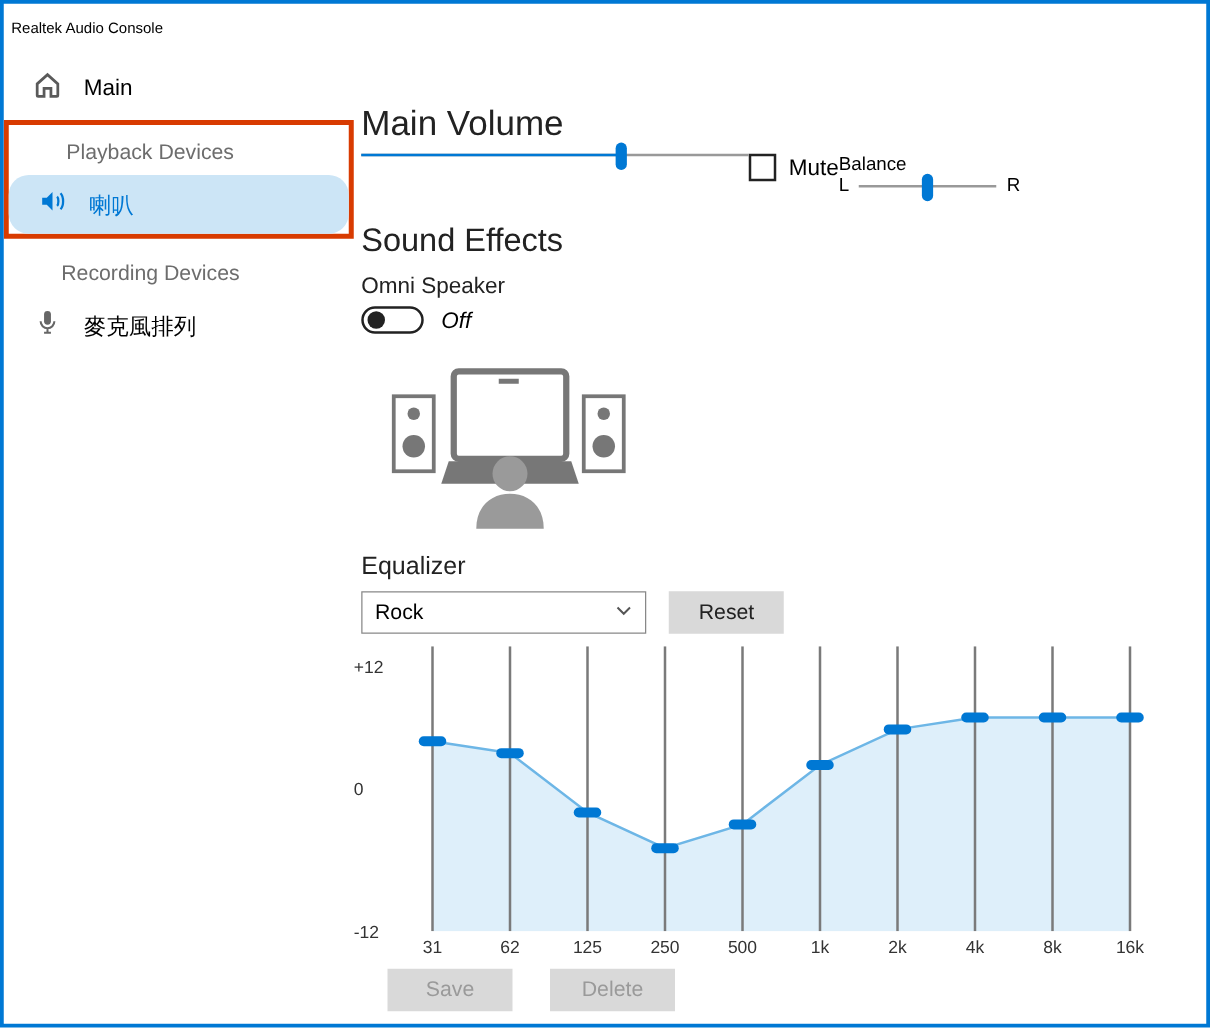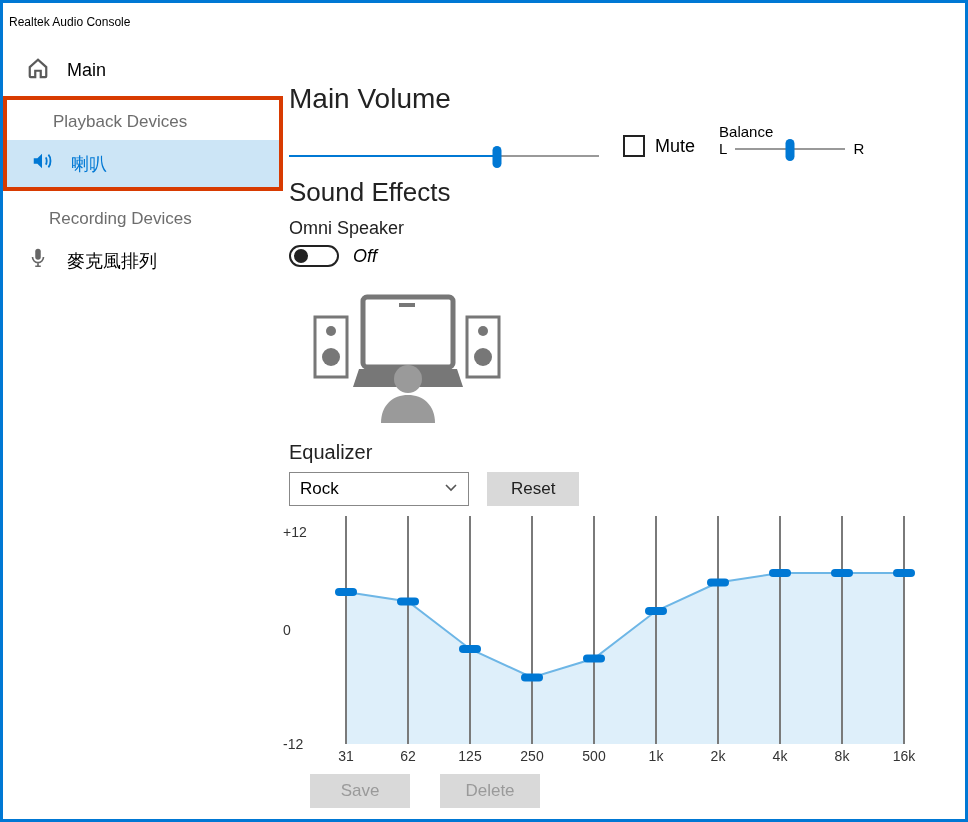--- a/index.html
+++ b/index.html
@@ -36,21 +36,21 @@
   color: #000;
   cursor: pointer;
 }
 .section-header {
   color: #6d6d6d;
   font-size: 17px;
   font-weight: 400;
   padding: 12px 0 8px 24px;
   margin-left: 22px;
 }
-.nav-item.selected { background: #cce5f6; color: #0078d4; }
+.nav-item.selected { background: #cce5f6; color: #0078d4; border-radius: 16px; }
 .highlight-box {
   border: 4px solid #d83b01;
   margin: 2px 0 0 0;
 }
 
 .content {
   flex: 1;
   padding: 22px 34px 20px 6px;
   overflow: hidden;
 }
@@ -58,22 +58,21 @@
   font-weight: 400;
   font-size: 28px;
   color: #222;
   margin-bottom: 8px;
   margin-top: 32px;
 }
 h2.section-title.sm { font-size: 26px; margin-top: 18px; }
 
 .volume-row {
   display: flex;
-  align-items: flex-end;
-  gap: 24px;
+  align-items: flex-start;
   margin-bottom: 20px;
 }
 .slider-track {
   position: relative;
   height: 2px;
   background: #999;
 }
 .slider-track .fill {
   position: absolute; top: 0; left: 0; height: 2px; background: #0078d4;
 }
@@ -96,21 +95,21 @@
 .toggle {
   width: 50px; height: 22px; border: 2px solid #222; border-radius: 12px; position: relative; background:#fff;
 }
 .toggle .knob { position:absolute; top:2px; left:3px; width:14px; height:14px; background:#222; border-radius:50%; }
 
 .omni-graphic { margin: 4px 0 8px 18px; }
 
 .eq-wrap { margin-top:6px; }
 .eq-controls { display:flex; align-items:center; gap:18px; margin:8px 0 10px; }
 .select-box {
-  width: 180px; height: 34px; border:1px solid #888; display:flex; align-items:center;
+  width: 228px; height: 34px; border:1px solid #888; display:flex; align-items:center;
   justify-content:space-between; padding:0 10px; font-size:17px;
 }
 .btn {
   height: 34px; background:#d9d9d9; border:none; font-size:17px; padding:0 24px;
   color:#222; cursor:pointer;
 }
 .btn.disabled { color:#9a9a9a; }
 
 .eq-graph {
   position: relative;

